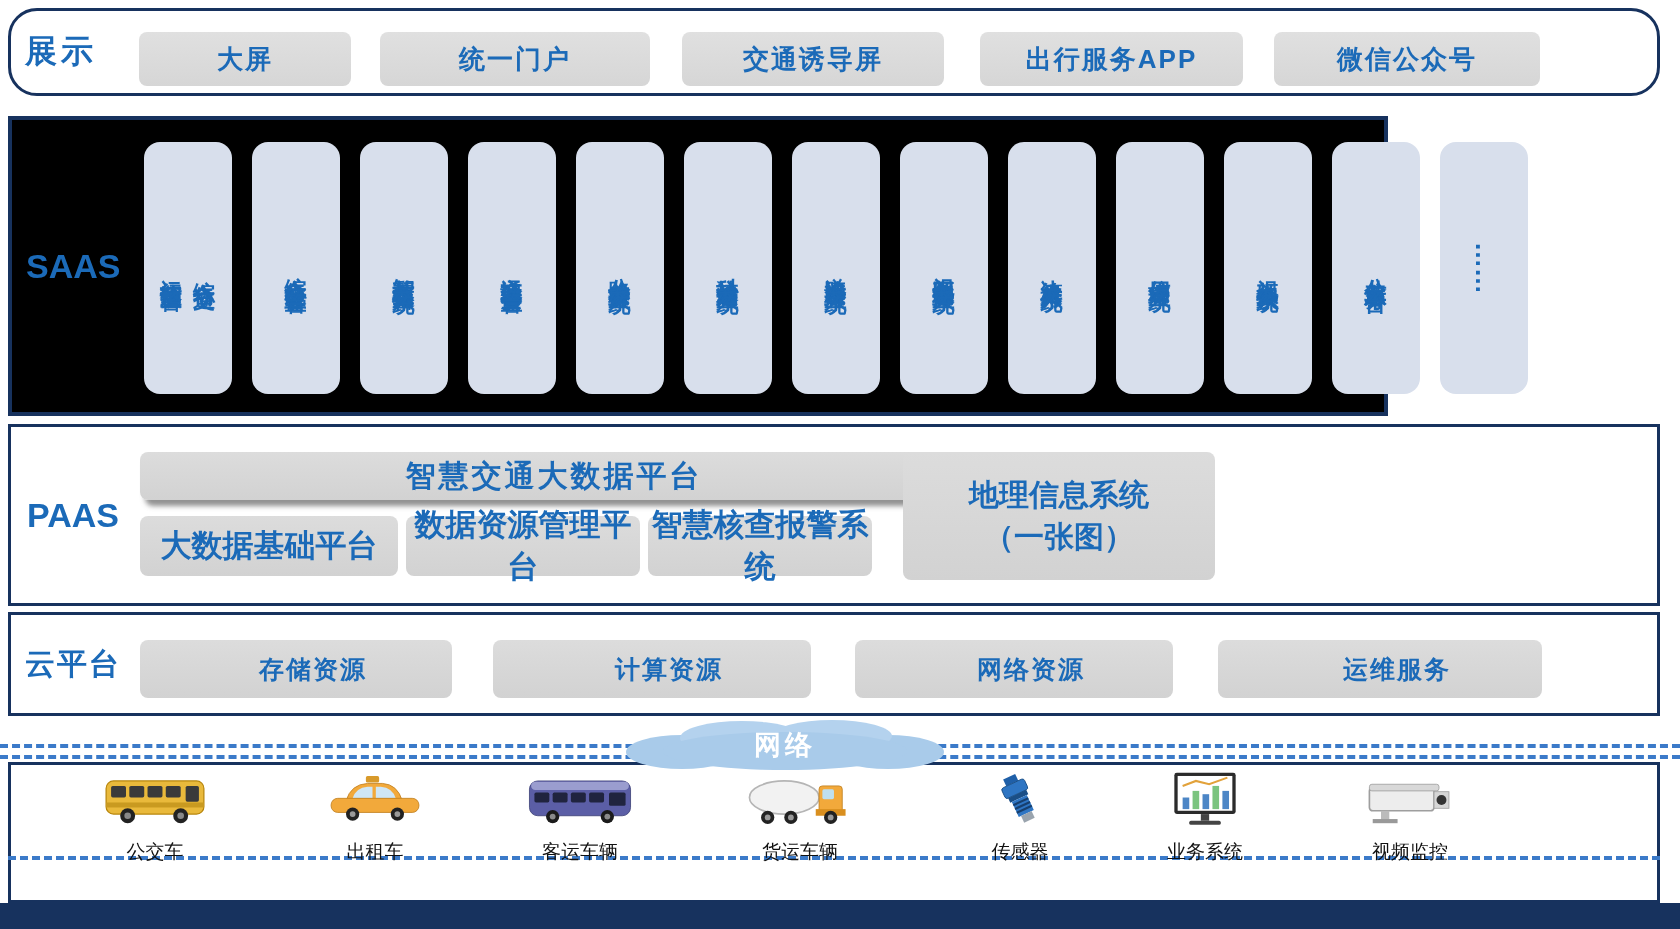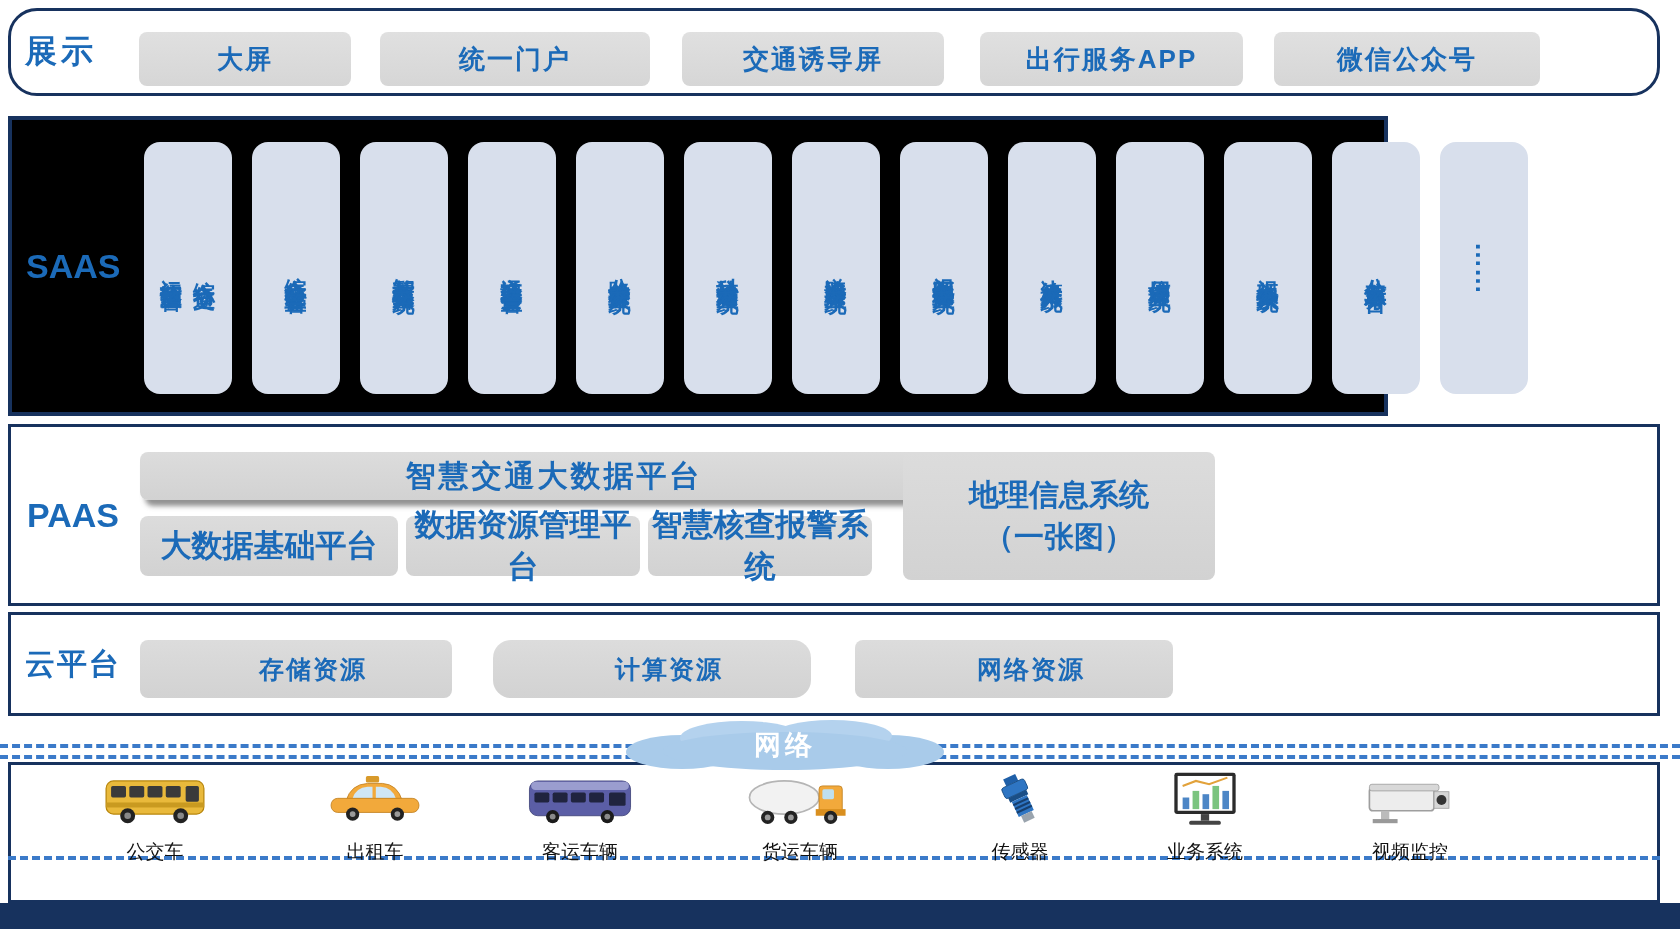--- a/index.html
+++ b/index.html
@@ -99,22 +99,23 @@
     <div class="gray-node paas-sub" style="left:129px;width:258px;">大数据基础平台</div>
     <div class="gray-node paas-sub" style="left:395px;width:234px;">数据资源管理平台</div>
     <div class="gray-node paas-sub" style="left:637px;width:224px;">智慧核查报警系统</div>
     <div class="gray-node paas-gis">地理信息系统
 （一张图）</div>
   </div>
 
   <div class="section cloudp-section">
     <div class="layer-label cloudp-label">云平台</div>
     <div class="gray-node cloudp-node" style="left:129px;width:312px;">存储资源</div>
-    <div class="gray-node cloudp-node" style="left:482px;width:318px;border-radius:18px;">计算资源</div>
+    <div class="gray-node cloudp-node" style="left:482px;width:318px;">计算资源</div>
     <div class="gray-node cloudp-node" style="left:844px;width:318px;">网络资源</div>
+    <div class="gray-node cloudp-node" style="left:1207px;width:324px;">运维服务</div>
   </div>
 
   <div class="dash-line" style="left:0;top:744px;width:1680px;"></div>
   <div class="dash-line" style="left:0;top:755px;width:1680px;"></div>
 
   <div class="net-cloud">
     <span>
       <svg width="330" height="58" viewBox="0 0 330 58">
         <ellipse cx="62" cy="36" rx="56" ry="17" fill="#A9CBEA"></ellipse>
         <ellipse cx="268" cy="36" rx="56" ry="17" fill="#A9CBEA"></ellipse>

